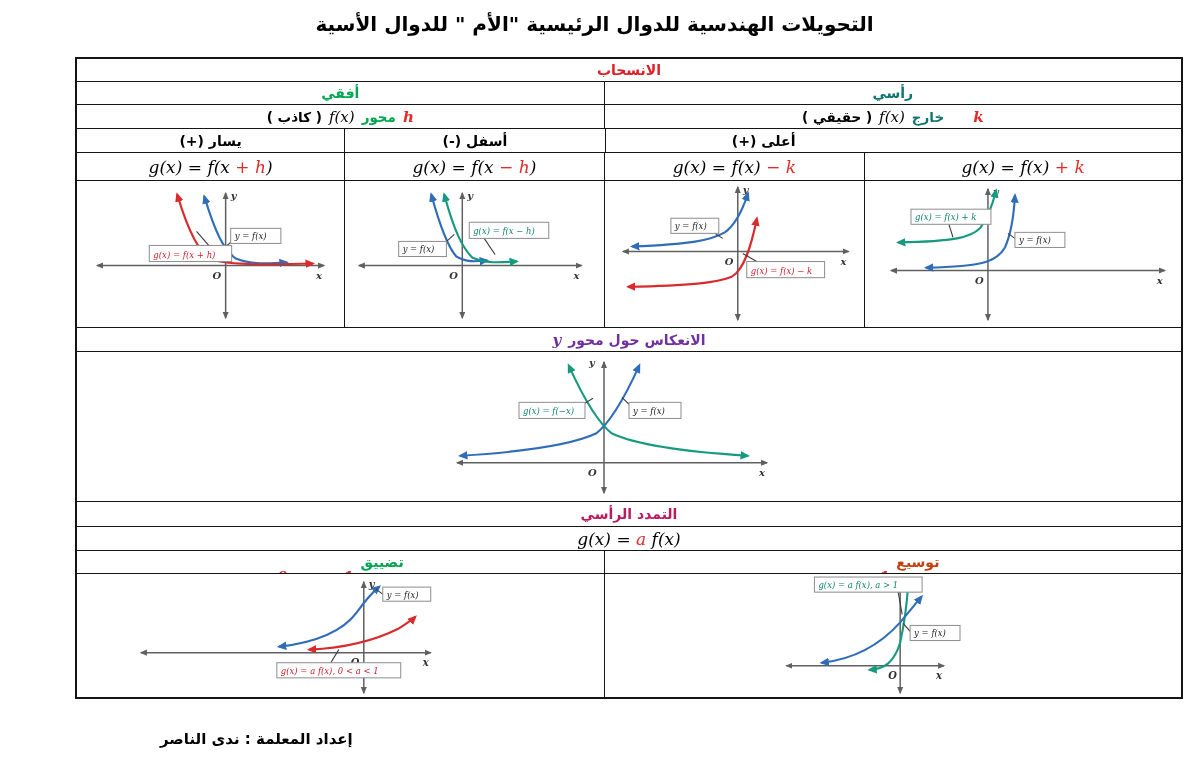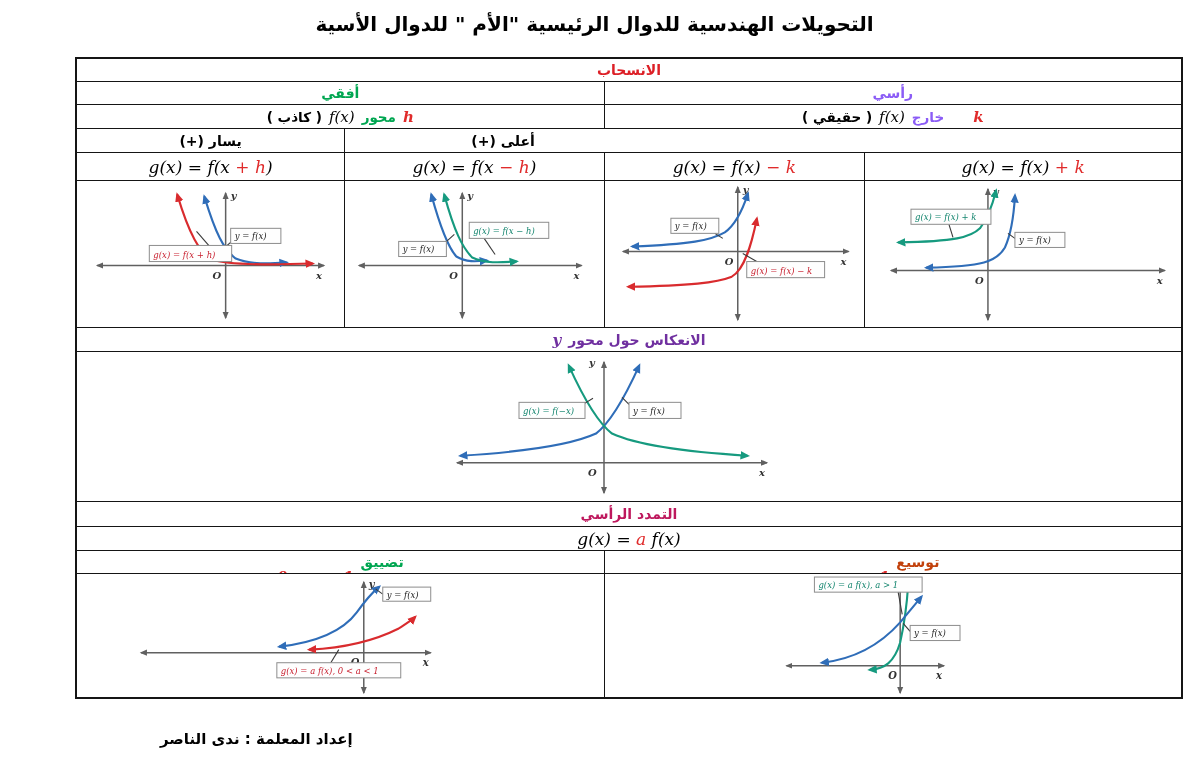--- a/index.html
+++ b/index.html
@@ -14,21 +14,21 @@
   .cell{box-sizing:border-box;display:flex;align-items:center;justify-content:center;border-left:1.5px solid #151515;overflow:hidden;background:#fff;}
   .cell:first-child{border-left:none;}
   .w1{width:24.2%}.w2{width:23.5%}.w3{width:23.6%}.w4{width:28.7%}
   .half-l{width:47.7%}.half-r{width:52.3%}.full{width:100%}
   .h23{height:23px}.h24{height:24px}.h25{height:25px}.h26{height:26px}.h28{height:28px}
   .h147{height:147px}.h150{height:150px}.h123{height:123px}
 
   .head{font-weight:bold;font-size:14px;direction:rtl;line-height:1;}
   .c-red{color:#dd1f26}
   .c-green{color:#00a651}
-  .c-blue{color:#8b5cf6}
+  .c-blue{color:#0f766e}
   .c-purple{color:#7030a0}
   .c-orange{color:#be185d}
   .c-teal{color:#c2410c}
   .c-acc{color:#e02b2b}
 
   .param{display:flex;flex-direction:row-reverse;justify-content:center;align-items:center;gap:7px;font-size:13.5px;}
   .param .bold{font-weight:bold;}
   .math{font-family:"DejaVu Serif",serif;font-style:italic;font-size:15px;font-weight:bold;}
   .gap-after{margin-left:22px;}
 
@@ -92,20 +92,21 @@
       <div class="cell half-r param">
         <span class="math c-acc gap-after">k</span>
         <span class="bold c-blue">خارج</span>
         <span class="math" style="font-weight:normal">f(x)</span>
         <span class="bold">( حقيقي )</span>
       </div>
     </div>
 
     <div class="row h24">
       <div class="cell w1 head">يسار (+)</div>
+      <div class="cell w3 head">أسفل (-)</div>
       <div class="cell w4 head">أعلى (+)</div>
     </div>
 
     <div class="row h28">
       <div class="cell w1 formula">
         <span>g(x) = f(x </span>
           <span class="c-acc">+ h</span>
           <span>)</span>
       </div>
       <div class="cell w2 formula">

